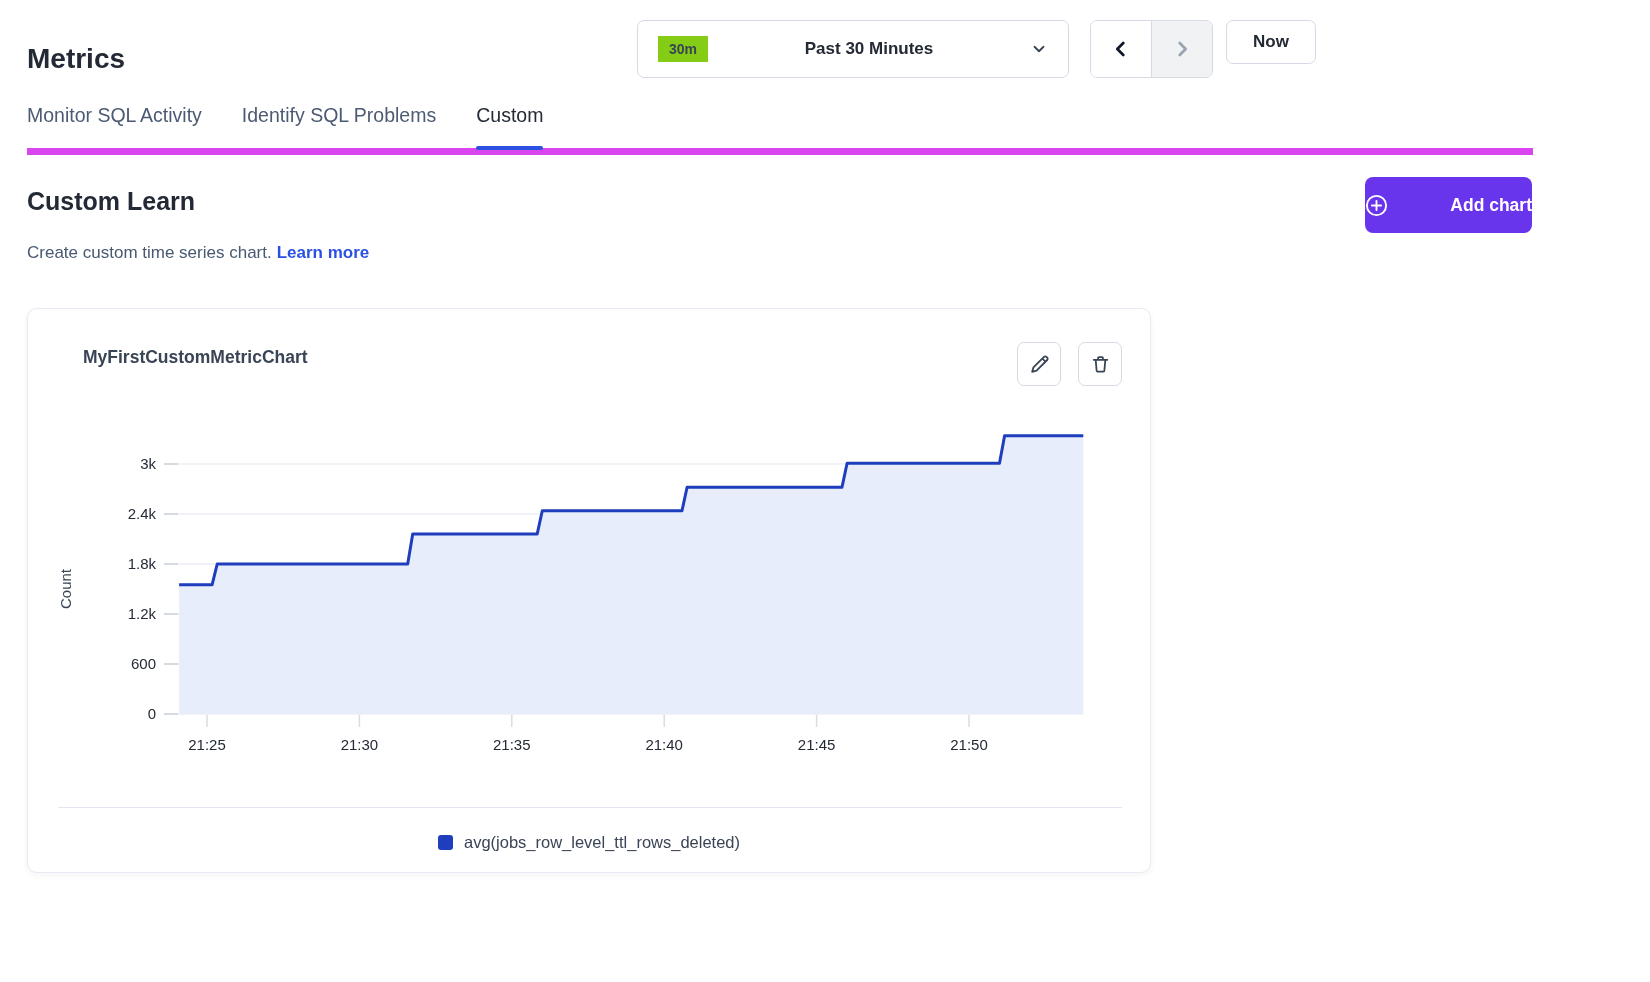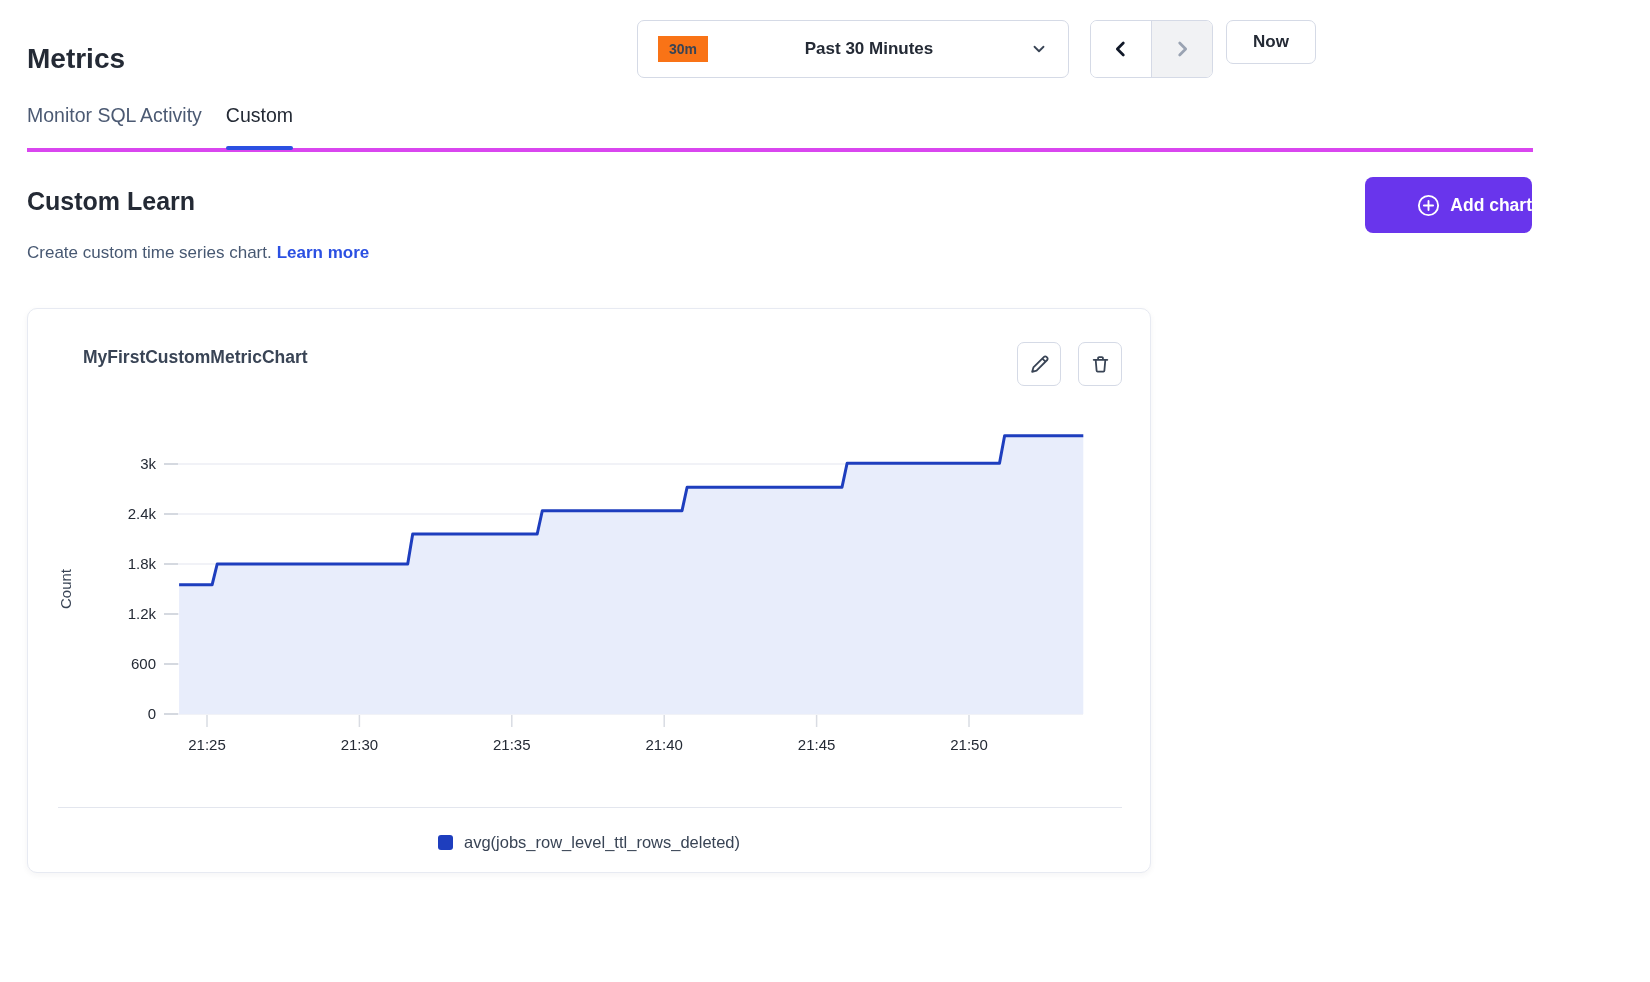--- a/index.html
+++ b/index.html
@@ -5,48 +5,48 @@
   * { margin:0; padding:0; box-sizing:border-box; }
   html,body { width:1650px; height:982px; background:#ffffff;
     font-family:"Liberation Sans", sans-serif; color:#242A35; position:relative; overflow:hidden; }
 
   .page-title { position:absolute; left:27px; top:27px; font-size:28px; font-weight:700; color:#242A35;margin-top:16px; }
 
   
   .time-picker { position:absolute; left:637px; top:20px; width:432px; height:58px;
     border:1px solid #D5DAE6; border-radius:7px; background:#fff; display:flex; align-items:center;
     padding:0 20px; gap:16px; cursor:pointer; }
-  .range-badge { background:#f97316; color:#394455; font-weight:700; font-size:14px;
+  .range-badge { background:#84cc16; color:#394455; font-weight:700; font-size:14px;
     padding:5px 11px; border-radius:0; }
   .range-label { font-size:17px; font-weight:700; color:#242A35; flex:1; text-align:center; }
   .nav-group { position:absolute; left:1090px; top:20px; width:123px; height:58px;
     border:1px solid #D5DAE6; border-radius:7px; background:#fff; display:flex; overflow:hidden; }
   .nav-prev { width:61px; display:flex; align-items:center; justify-content:center;
     border-right:1px solid #D5DAE6; cursor:pointer; background:#fff; }
   .nav-next { flex:1; background:#F1F2F4; display:flex; align-items:center; justify-content:center; }
   .now-button { position:absolute; left:1226px; top:20px; width:90px; height:44px;
     border:1px solid #D5DAE6; border-radius:7px; background:#fff; font-size:17px; font-weight:700;
     color:#242A35; display:flex; align-items:center; justify-content:center; cursor:pointer;
     font-family:"Liberation Sans", sans-serif; }
 
   
-  .tabs { position:absolute; left:27px; top:104px; width:1506px; display:flex; gap:24px;
-    border-bottom:4px solid #d946ef; }
+  .tabs { position:absolute; left:27px; top:104px; width:1506px; display:flex; gap:40px;
+    border-bottom:7px solid #d946ef; }
   .tab { font-size:19.5px; color:#4C5A73; padding-bottom:21px; position:relative; cursor:pointer; }
   .tab.active { color:#242A35; }
   .tab.active::after { content:""; position:absolute; left:0; right:0; bottom:-2px; height:4px;
     background:#2B50E2; border-radius:2px; }
 
   
   .section-heading { position:absolute; left:27px; top:187px; font-size:25px; font-weight:700; color:#242A35; }
   .section-desc { position:absolute; left:27px; top:243px; font-size:17px; color:#475872; }
   .learn-more { color:#2B50E2; font-weight:700; cursor:pointer; text-decoration:none; margin-left:5px; }
   .add-chart-button { position:absolute; left:1365px; top:177px; width:167px; height:56px;
     background:#6935EC; border:none; border-radius:8px; color:#fff; display:flex; align-items:center;
-    justify-content:flex-end; gap:10px; font-size:17.5px; font-weight:700; cursor:pointer;
+    justify-content:space-between; gap:10px; font-size:17.5px; font-weight:700; cursor:pointer;
     font-family:"Liberation Sans", sans-serif; }
 
   
   .chart-card { position:absolute; left:27px; top:308px; width:1124px; height:565px; background:#fff;
     border:1px solid #E7EAF2; border-radius:10px; box-shadow:0 2px 6px rgba(36,42,53,.05); }
   .card-title { position:absolute; left:30px; top:38px; font-size:17.5px; font-weight:700; color:#394455;margin-left:25px; }
   .icon-button { position:absolute; top:33px; width:44px; height:44px; border:1px solid #D5DAE6;
     border-radius:7px; background:#fff; display:flex; align-items:center; justify-content:center; cursor:pointer; }
   .edit-button { left:989px; }
   .delete-button { left:1050px; }
@@ -82,20 +82,21 @@
     <svg width="22" height="22" viewBox="0 0 24 24">
       <path d="M9.5 5.5L16 12l-6.5 6.5" fill="none" stroke="#9AA3B2" stroke-width="3" stroke-linecap="round" stroke-linejoin="round"></path>
     </svg>
   </div>
 </div>
 
 <button class="now-button">Now</button>
 
 <nav class="tabs">
   <div class="tab">Monitor SQL Activity</div>
+  <div class="tab">Identify SQL Problems</div>
   <div class="tab active">Custom</div>
 </nav>
 
 <h2 class="section-heading">Custom Learn</h2>
 
 <p class="section-desc">
   <span>Create custom time series chart.</span><a class="learn-more">Learn more</a>
 </p>
 
 <button class="add-chart-button">

